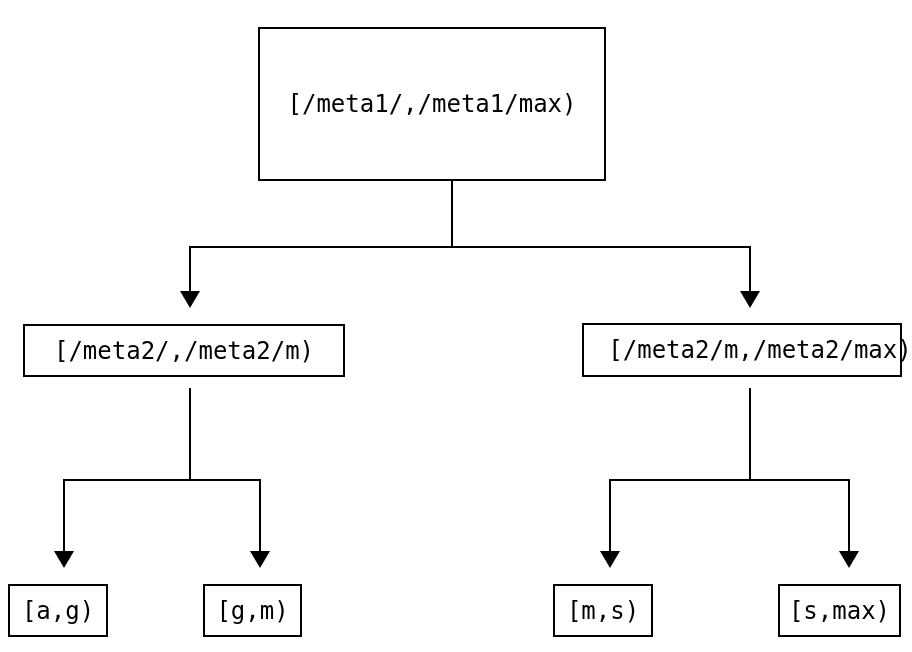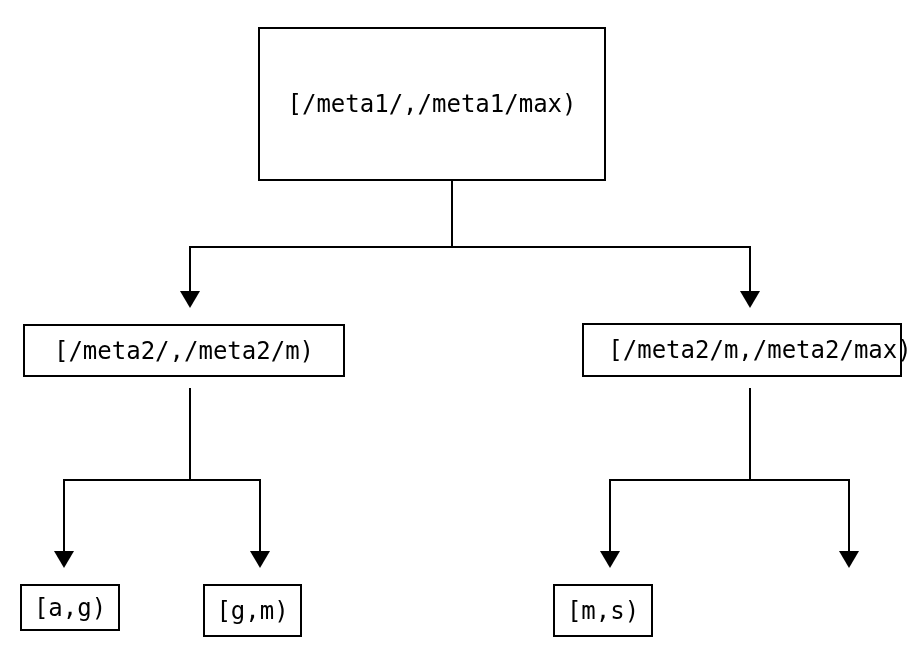--- a/index.html
+++ b/index.html
@@ -39,21 +39,21 @@
     font-size: 24px;
     line-height: 1;
     display: flex;
     align-items: center;
     justify-content: center;
     white-space: nowrap;
   }
   .node-root   { left: 258px; top: 27px;  width: 348px; height: 154px; }
   .node-left   { left: 23px;  top: 324px; width: 322px; height: 53px; text-align: right;  }
   .node-right  { left: 582px; top: 323px; width: 320px; height: 54px; padding-left: 36px;  }
-  .node-ag     { left: 20px;   top: 584px; width: 100px; height: 47px;  }
+  .node-ag     { left: 8px;   top: 584px; width: 100px; height: 53px;  }
   .node-gm     { left: 203px; top: 584px; width: 99px;  height: 53px;  }
   .node-ms     { left: 553px; top: 584px; width: 100px; height: 53px;  }
   .node-smax   { left: 778px; top: 584px; width: 123px; height: 53px;  }
 </style>
 </head>
 <body>
 
 <div class="stage">
 
   <svg class="edges" viewBox="0 0 912 652" xmlns="http://www.w3.org/2000/svg">
@@ -91,14 +91,15 @@
   <div class="node node-left">[/meta2/,/meta2/m)</div>
 
   <div class="node node-right">[/meta2/m,/meta2/max)</div>
 
   <div class="node node-ag">[a,g)</div>
 
   <div class="node node-ms">[m,s)</div>
 
   <div class="node node-gm">[g,m)</div>
 
+  <div class="node node-smax">[s,max)</div>
 
 </div>
 
 </body></html>

